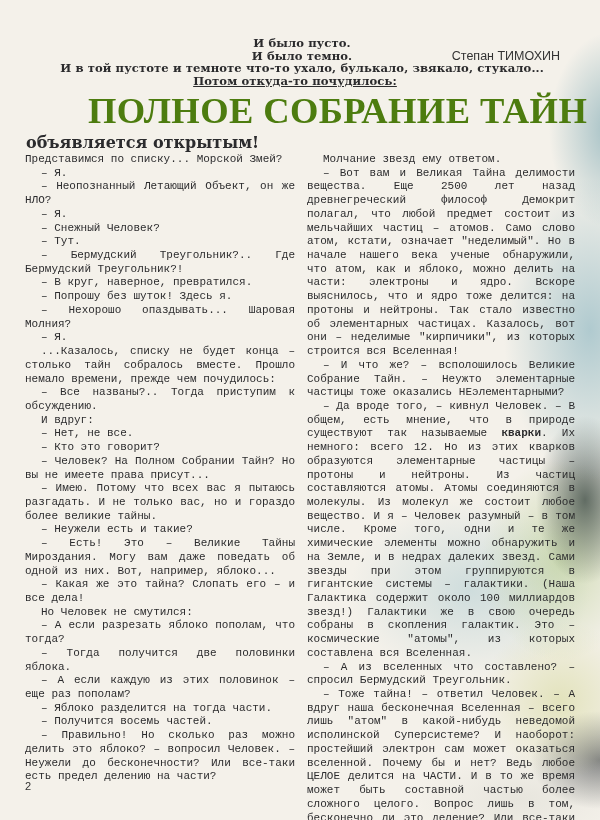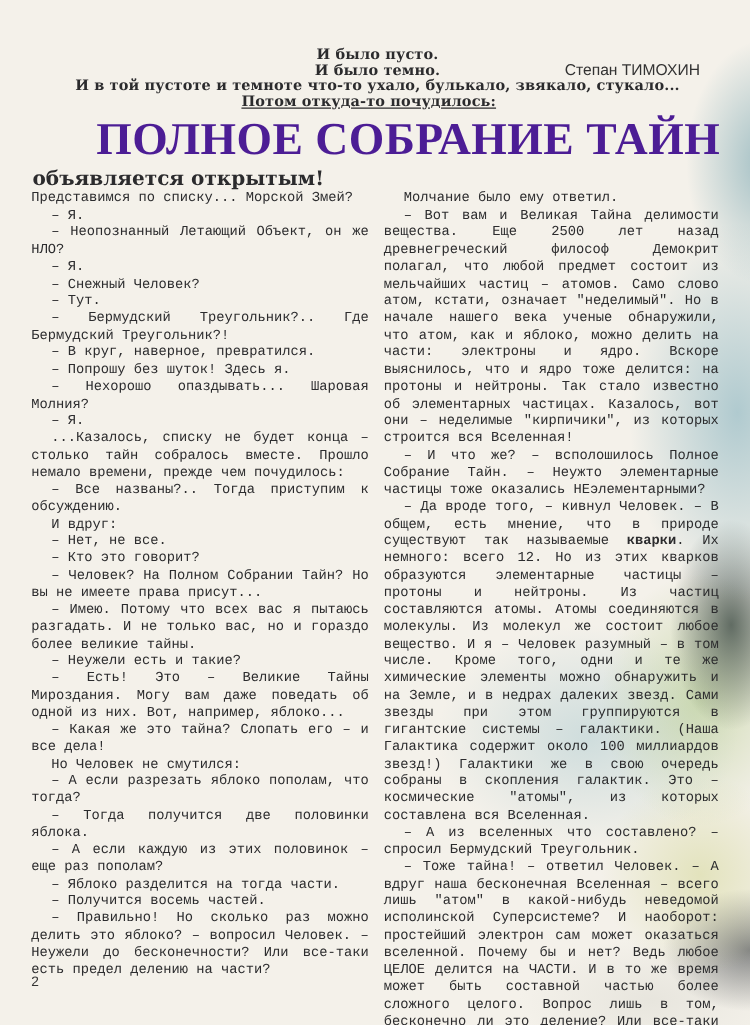--- a/index.html
+++ b/index.html
@@ -28,23 +28,23 @@
     color: #2b2b2d; letter-spacing: 0.1px;
   }
   .intro div { white-space: nowrap; text-align: center; }
   .intro .ind { padding-left: 0; }
   .intro .out { margin-left: -14px; text-decoration: underline; }
   .byline {
     position: absolute; right: 40px; top: 49px;
     font-family: "Liberation Sans", sans-serif; font-size: 12.5px; color: #333;
   }
   .title {
-    position: absolute; left: 77px; top: 93px; width: 460px;
+    position: absolute; left: 88px; top: 93px; width: 460px;
     font-family: "Liberation Serif", serif; font-weight: bold; font-size: 36.5px;
-    line-height: 36px; color: #4c1d95; letter-spacing: 0.4px; white-space: nowrap;
+    line-height: 36px; color: #4d7c0f; letter-spacing: 0.4px; white-space: nowrap;
   }
   .subtitle {
     position: absolute; left: 26px; top: 133px;
     font-family: "DejaVu Serif", serif; font-weight: bold; font-size: 16px; color: #2b2b2d;
   }
   .col {
     position: absolute; top: 153px; width: 270px;
     font-family: Liberation Mono, monospace; font-size: 11px; line-height: 13.72px;
     color: #2c2c2e; text-align: justify;
   }
@@ -101,22 +101,22 @@
     <p>Но Человек не смутился:</p>
     <p>– А если разрезать яблоко пополам, что тогда?</p>
     <p>– Тогда получится две половинки яблока.</p>
     <p>– А если каждую из этих половинок – еще раз пополам?</p>
     <p>– Яблоко разделится на тогда части.</p>
     <p>– Получится восемь частей.</p>
     <p>– Правильно! Но сколько раз можно делить это яблоко? – вопросил Человек. – Неужели до бесконечности? Или все-таки есть предел делению на части?</p>
   </div>
 
   <div class="col right">
-    <p>Молчание было ему ответил.</p>
+    <p>Молчание звезд ему ответом.</p>
     <p>– Вот вам и Великая Тайна делимости вещества. Еще 2500 лет назад древнегреческий философ Демокрит полагал, что любой предмет состоит из мельчайших частиц – атомов. Само слово атом, кстати, означает "неделимый". Но в начале нашего века ученые обнаружили, что атом, как и яблоко, можно делить на части: электроны и ядро. Вскоре выяснилось, что и ядро тоже делится: на протоны и нейтроны. Так стало известно об элементарных частицах. Казалось, вот они – неделимые "кирпичики", из которых строится вся Вселенная!</p>
-    <p>– И что же? – всполошилось Полное Собрание Тайн. – Неужто элементарные частицы тоже оказались НЕэлементарными?</p>
+    <p>– И что же? – всполошилось Великие Собрание Тайн. – Неужто элементарные частицы тоже оказались НЕэлементарными?</p>
     <p><span>– Да вроде того, – кивнул Человек. – В общем, есть мнение, что в природе существуют так называемые</span> <b>кварки</b><span>. Их немного: всего 12. Но из этих кварков образуются элементарные частицы – протоны и нейтроны. Из частиц составляются атомы. Атомы соединяются в молекулы. Из молекул же состоит любое вещество. И я – Человек разумный – в том числе. Кроме того, одни и те же химические элементы можно обнаружить и на Земле, и в недрах далеких звезд. Сами звезды при этом группируются в гигантские системы – галактики. (Наша Галактика содержит около 100 миллиардов звезд!) Галактики же в свою очередь собраны в скопления галактик. Это – космические "атомы", из которых составлена вся Вселенная.</span></p>
     <p>– А из вселенных что составлено? – спросил Бермудский Треугольник.</p>
     <p>– Тоже тайна! – ответил Человек. – А вдруг наша бесконечная Вселенная – всего лишь "атом" в какой-нибудь неведомой исполинской Суперсистеме? И наоборот: простейший электрон сам может оказаться вселенной. Почему бы и нет? Ведь любое ЦЕЛОЕ делится на ЧАСТИ. И в то же время может быть составной частью более сложного целого. Вопрос лишь в том, бесконечно ли это деление? Или все-таки существуют абсолютно неделимые частицы (хотя бы те же кварки!), из которых, как дом из кирпичиков, построен</p>
   </div>
 
   <div class="pagenum">2</div>
 </div>
 
 </body></html>

